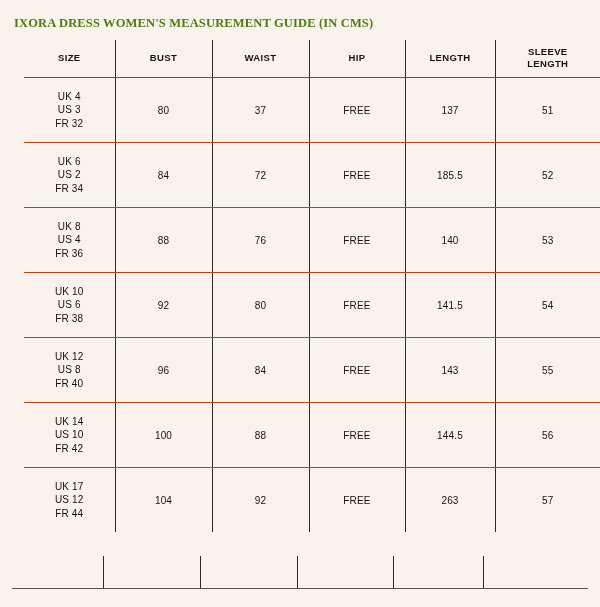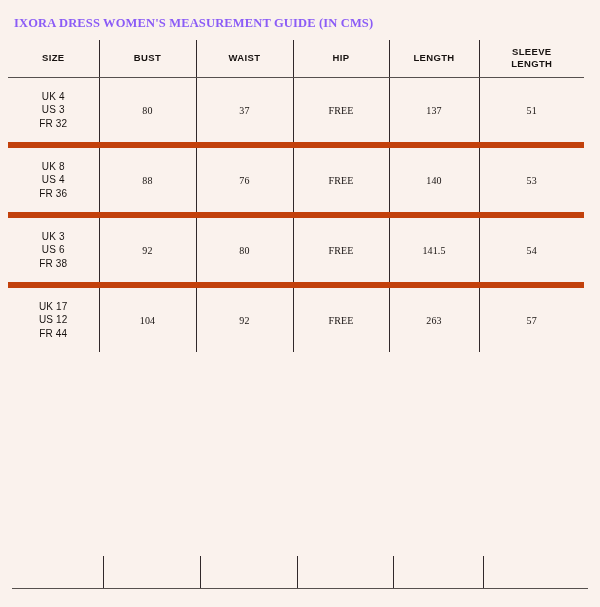--- a/index.html
+++ b/index.html
@@ -25,49 +25,49 @@
 
   
   .title {
     position: absolute;
     left: 14px;
     top: 16px;
     font-family: "Liberation Serif", serif;
     font-size: 12.5px;
     font-weight: 700;
     letter-spacing: 0.15px;
-    color: #8b5cf6;
+    color: #4d7c0f;
     white-space: nowrap;
   }
 
   
   .table-wrap {
     position: absolute;
-    left: 8px;
+    left: 24px;
     top: 40px;
     width: 576px;
   }
 
   table.size-table {
     width: 576px;
     border-collapse: collapse;
     table-layout: fixed;
   }
 
   table.size-table col.c-size   { width: 91px;  }
   table.size-table col.c-bust   { width: 97px;  }
   table.size-table col.c-waist  { width: 97px;  }
   table.size-table col.c-hip    { width: 96px;  }
   table.size-table col.c-length { width: 90px;  }
   table.size-table col.c-sleeve { width: 105px; }
 
   table.size-table th,
   table.size-table td {
     border-left: 1px solid #30282a;
-    border-bottom: 6px solid #c2410c;
+    border-bottom: 1px solid #c2410c;
     text-align: center;
     vertical-align: middle;
     color: #171210;
     padding: 0;
     background: transparent;
   }
 
   
   table.size-table th:first-child,
   table.size-table td:first-child {
@@ -104,21 +104,20 @@
   .size-cell {
     line-height: 13.5px;
     font-size: 10px;
   }
   .size-cell span {
     display: block;
   }
 
   .val-cell {
     line-height: 13px;
-    font-family: Liberation Serif, serif;
   }
 
   
   .table-bottom-rule {
     position: absolute;
     left: 12px;
     top: 588px;
     width: 576px;
     height: 1px;
     background: #56504e;
@@ -181,41 +180,77 @@
               <span>FR 32</span>
             </td>
             <td class="val-cell">80</td>
             <td class="val-cell">37</td>
             <td class="val-cell">FREE</td>
             <td class="val-cell">137</td>
             <td class="val-cell">51</td>
           </tr>
           <tr>
             <td class="size-cell">
+              <span>UK 6</span>
+              <span>US 2</span>
+              <span>FR 34</span>
+            </td>
+            <td class="val-cell">84</td>
+            <td class="val-cell">72</td>
+            <td class="val-cell">FREE</td>
+            <td class="val-cell">185.5</td>
+            <td class="val-cell">52</td>
+          </tr>
+          <tr>
+            <td class="size-cell">
               <span>UK 8</span>
               <span>US 4</span>
               <span>FR 36</span>
             </td>
             <td class="val-cell">88</td>
             <td class="val-cell">76</td>
             <td class="val-cell">FREE</td>
             <td class="val-cell">140</td>
             <td class="val-cell">53</td>
           </tr>
           <tr>
             <td class="size-cell">
-              <span>UK 3</span>
+              <span>UK 10</span>
               <span>US 6</span>
               <span>FR 38</span>
             </td>
             <td class="val-cell">92</td>
             <td class="val-cell">80</td>
             <td class="val-cell">FREE</td>
             <td class="val-cell">141.5</td>
             <td class="val-cell">54</td>
+          </tr>
+          <tr>
+            <td class="size-cell">
+              <span>UK 12</span>
+              <span>US 8</span>
+              <span>FR 40</span>
+            </td>
+            <td class="val-cell">96</td>
+            <td class="val-cell">84</td>
+            <td class="val-cell">FREE</td>
+            <td class="val-cell">143</td>
+            <td class="val-cell">55</td>
+          </tr>
+          <tr>
+            <td class="size-cell">
+              <span>UK 14</span>
+              <span>US 10</span>
+              <span>FR 42</span>
+            </td>
+            <td class="val-cell">100</td>
+            <td class="val-cell">88</td>
+            <td class="val-cell">FREE</td>
+            <td class="val-cell">144.5</td>
+            <td class="val-cell">56</td>
           </tr>
           <tr>
             <td class="size-cell">
               <span>UK 17</span>
               <span>US 12</span>
               <span>FR 44</span>
             </td>
             <td class="val-cell">104</td>
             <td class="val-cell">92</td>
             <td class="val-cell">FREE</td>

